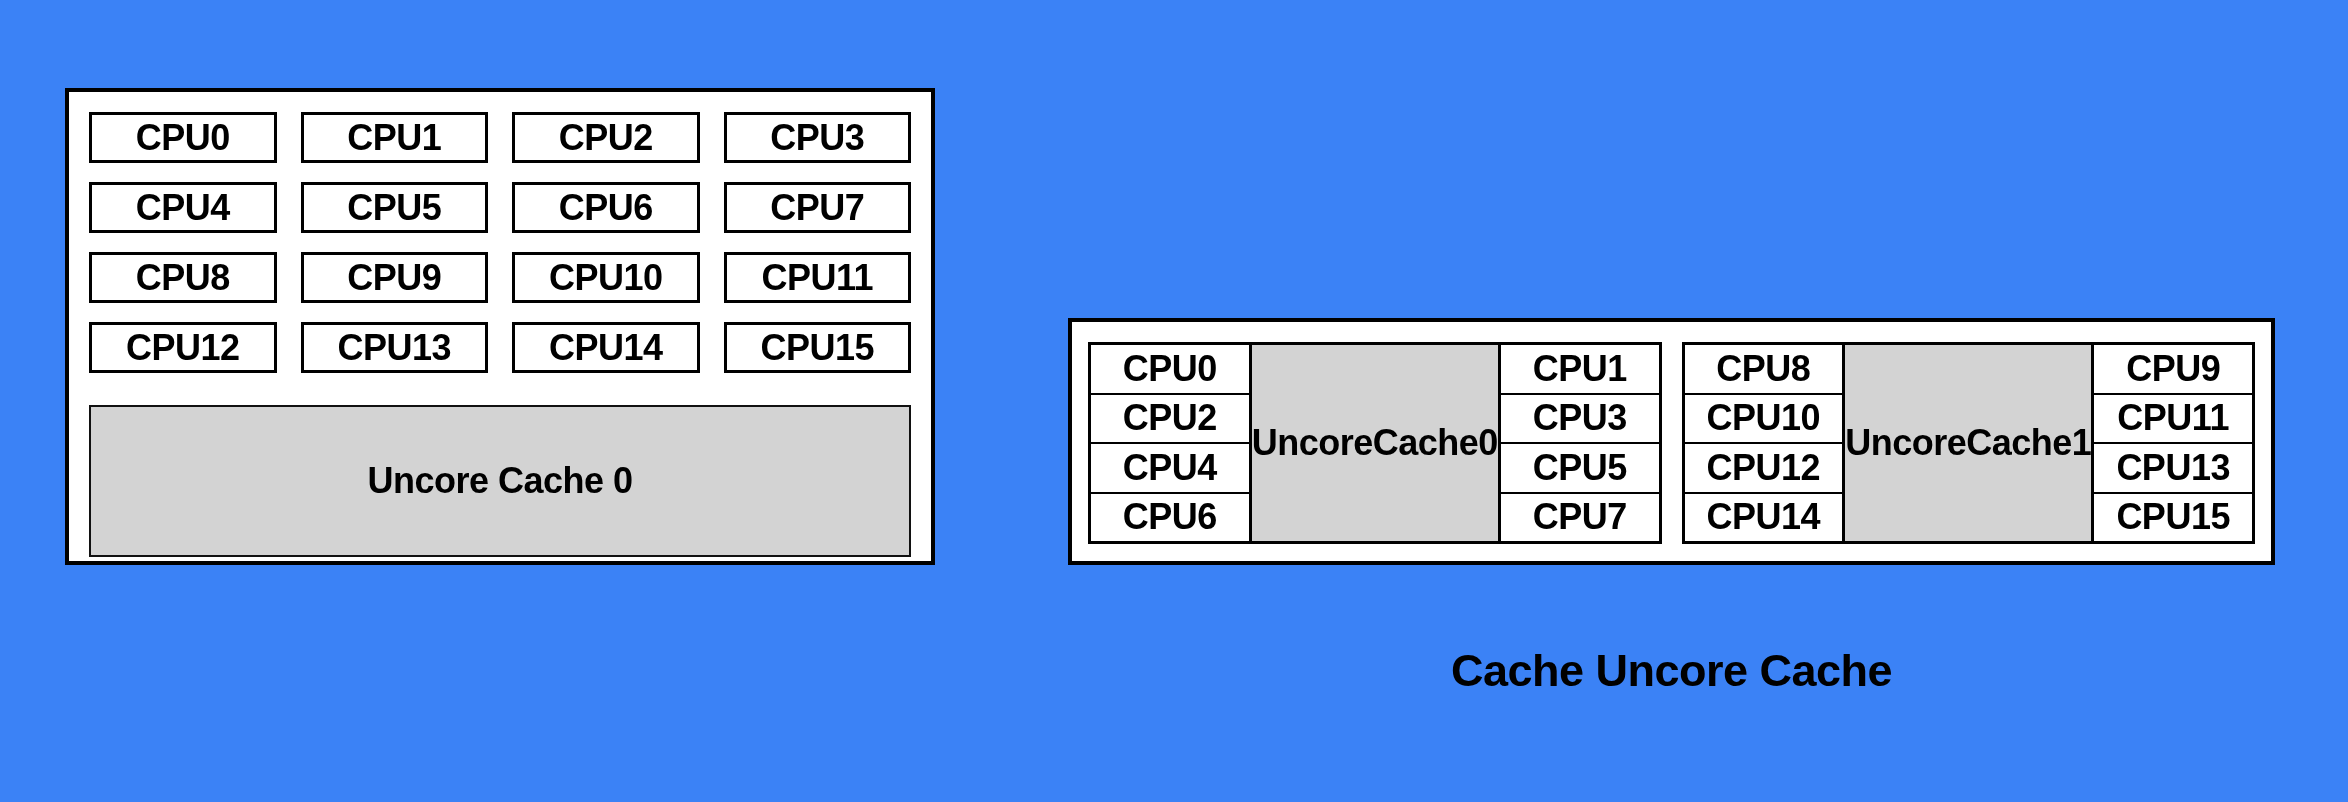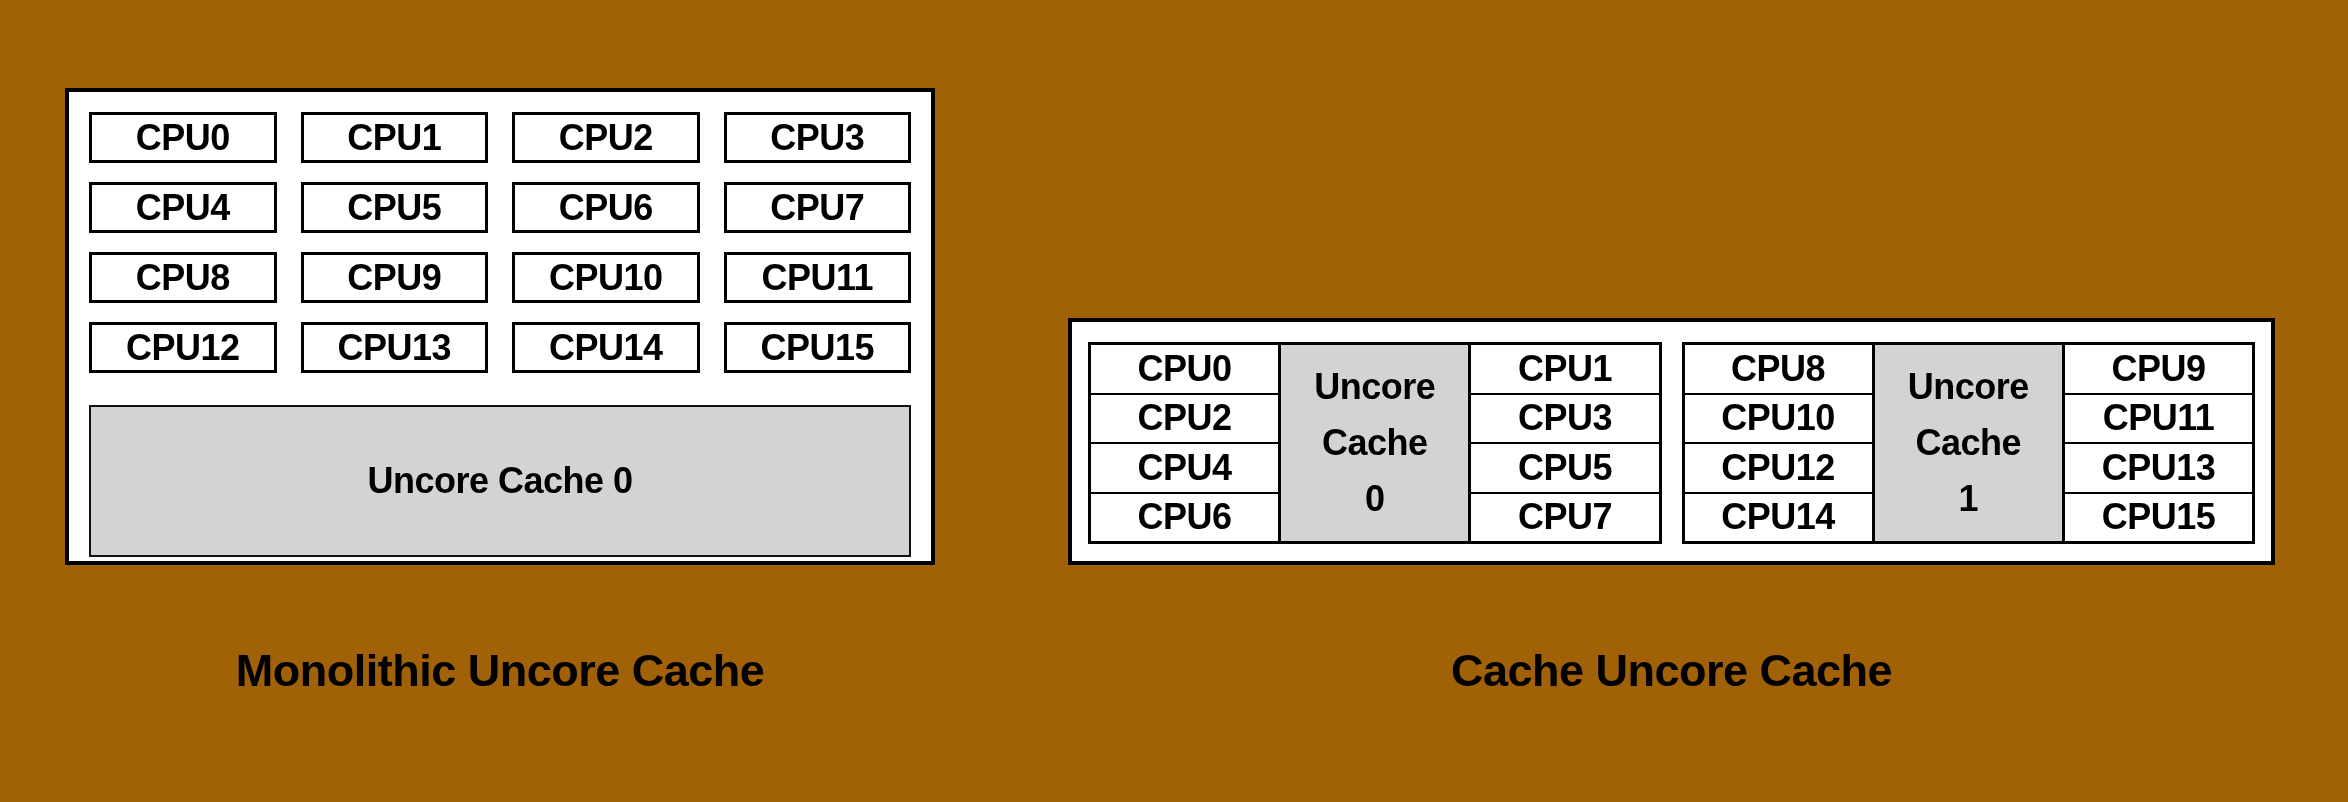--- a/index.html
+++ b/index.html
@@ -5,21 +5,21 @@
   * { margin: 0; padding: 0; box-sizing: border-box; }
   html, body { background: #ffffff; }
   body {
     font-family: "Liberation Sans", "DejaVu Sans", sans-serif;
     color: #000;
   }
   .canvas {
     position: relative;
     width: 2348px;
     height: 802px;
-    background: #a16207;
+    background: #3b82f6;
     overflow: hidden;
   }
 
   
   .mono-diagram {
     position: absolute;
     left: 65px; top: 88px;
     width: 870px; height: 477px;
     border: 4px solid #000;
     background: #fff;
@@ -91,21 +91,21 @@
     letter-spacing: -0.5px;
     white-space: nowrap;
     background: #fff;
   }
   .cluster-col .cluster-cell:last-child { border-bottom: none; }
   .cache-col {
     flex: 1 1 0;
     background: #d3d3d3;
     border-right: 3px solid #000;
     display: flex;
-    flex-direction: column;
+    flex-direction: row;
     align-items: center;
     justify-content: center;
     text-align: center;
     font-weight: bold;
     font-size: 36px;
     letter-spacing: -0.5px;
     line-height: 56px;
   }
 
   
@@ -142,21 +142,20 @@
       <div class="cpu-box">CPU9</div>
       <div class="cpu-box">CPU10</div>
       <div class="cpu-box">CPU11</div>
       <div class="cpu-box">CPU12</div>
       <div class="cpu-box">CPU13</div>
       <div class="cpu-box">CPU14</div>
       <div class="cpu-box">CPU15</div>
     </div>
     <div class="mono-cache">Uncore Cache 0</div>
   </div>
-  <div class="caption mono-caption">Monolithic Uncore Cache</div>
 
   <div class="split-diagram">
 
     <div class="cluster">
       <div class="cluster-col left-col">
         <div class="cluster-cell">CPU0</div>
         <div class="cluster-cell">CPU2</div>
         <div class="cluster-cell">CPU4</div>
         <div class="cluster-cell">CPU6</div>
       </div>

